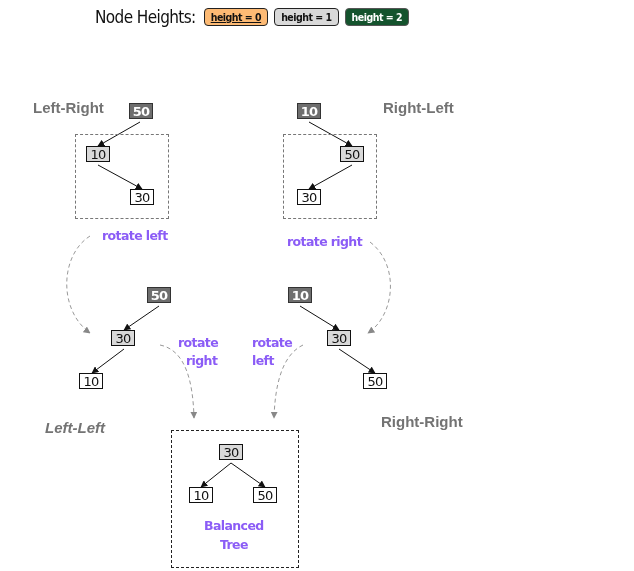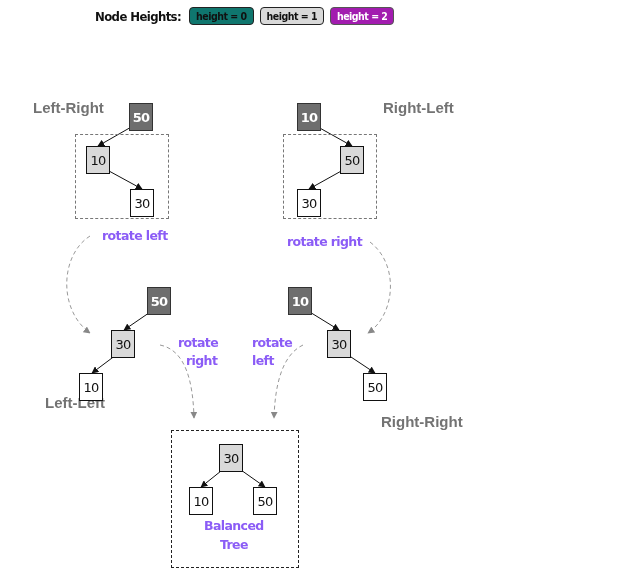--- a/index.html
+++ b/index.html
@@ -1,25 +1,25 @@
 <!DOCTYPE html>
 <html><head>
 <meta charset="utf-8">
 <style>
   html,body{margin:0;padding:0;background:#fff;}
   body{width:634px;height:571px;position:relative;overflow:hidden;font-family:"DejaVu Sans",sans-serif;}
   #canvas{position:absolute;left:0;top:0;}
   .legend{position:absolute;top:7px;left:95px;display:flex;align-items:center;gap:6px;font-family:"DejaVu Sans Condensed","DejaVu Sans",sans-serif;}
-  .legend-title{font-size:13px;font-weight:bold;color:#111;letter-spacing:-0.6px;margin-right:2px;}
+  .legend-title{font-size:17px;font-weight:normal;color:#111;letter-spacing:-0.6px;margin-right:2px;}
   .legend-chip{font-size:10.5px;font-weight:bold;border:1px solid #222;border-radius:4px;padding:1px 6px;letter-spacing:-0.5px;line-height:14px;}
-  .h0{background:#0f766e;color:#111;}
+  .h0{background:#fdba74;color:#111;text-decoration:underline;}
   .h1{background:#d9d9d9;color:#111;text-align:center;}
-  .h2{background:#a21caf;color:#fff;border-color:#555;}
+  .h2{background:#14532d;color:#fff;border-color:#555;}
   .case-title{position:absolute;font-family:"Liberation Sans",sans-serif;font-weight:bold;font-size:15px;color:#737373;margin-left:14px;}
-  .node{position:absolute;width:24px;height:28px;border:1px solid #111;box-sizing:border-box;display:flex;align-items:center;justify-content:center;font-family:"DejaVu Sans",sans-serif;font-size:13px;letter-spacing:-0.8px;color:#111;}
+  .node{position:absolute;width:24px;height:16px;border:1px solid #111;box-sizing:border-box;display:flex;align-items:center;justify-content:center;font-family:"DejaVu Sans",sans-serif;font-size:13px;letter-spacing:-0.8px;color:#111;}
   .node.lvl0{background:#fff;}
   .node.lvl1{background:#d9d9d9;}
   .node.lvl2{background:#6e6e6e;color:#fff;font-weight:bold;border-color:#333;}
   .label{position:absolute;font-family:"DejaVu Sans",sans-serif;font-weight:bold;font-size:12.5px;color:#8b5cf6;letter-spacing:-0.6px;line-height:18px;}
   .dashbox{position:absolute;border:1px dashed #777;box-sizing:border-box;}
   .dashbox.dark{border:1.5px dashed #222;}
 </style>
 </head>
 <body>
 
@@ -56,21 +56,21 @@
 
 <div class="legend">
   <span class="legend-title">Node Heights:</span>
   <span class="legend-chip h0">height = 0</span>
   <span class="legend-chip h1">height = 1</span>
   <span class="legend-chip h2">height = 2</span>
 </div>
 
 <div class="case-title" style="left:19px;top:99px;">Left-Right</div>
 <div class="case-title" style="left:369px;top:99px;">Right-Left</div>
-<div class="case-title" style="left:31px;top:394px;">Left-Left</div>
+<div class="case-title" style="left:31px;top:419px;font-style:italic;">Left-Left</div>
 <div class="case-title" style="left:367px;top:413px;">Right-Right</div>
 
 <div class="dashbox" style="left:75px;top:134px;width:94px;height:85px;"></div>
 <div class="dashbox" style="left:283px;top:134px;width:94px;height:85px;"></div>
 <div class="dashbox dark" style="left:171px;top:430px;width:128px;height:138px;"></div>
 
 <div class="node lvl2" style="left:129px;top:103px;">50</div>
 <div class="node lvl1" style="left:86px;top:146px;">10</div>
 <div class="node lvl0" style="left:130px;top:189px;">30</div>
 

